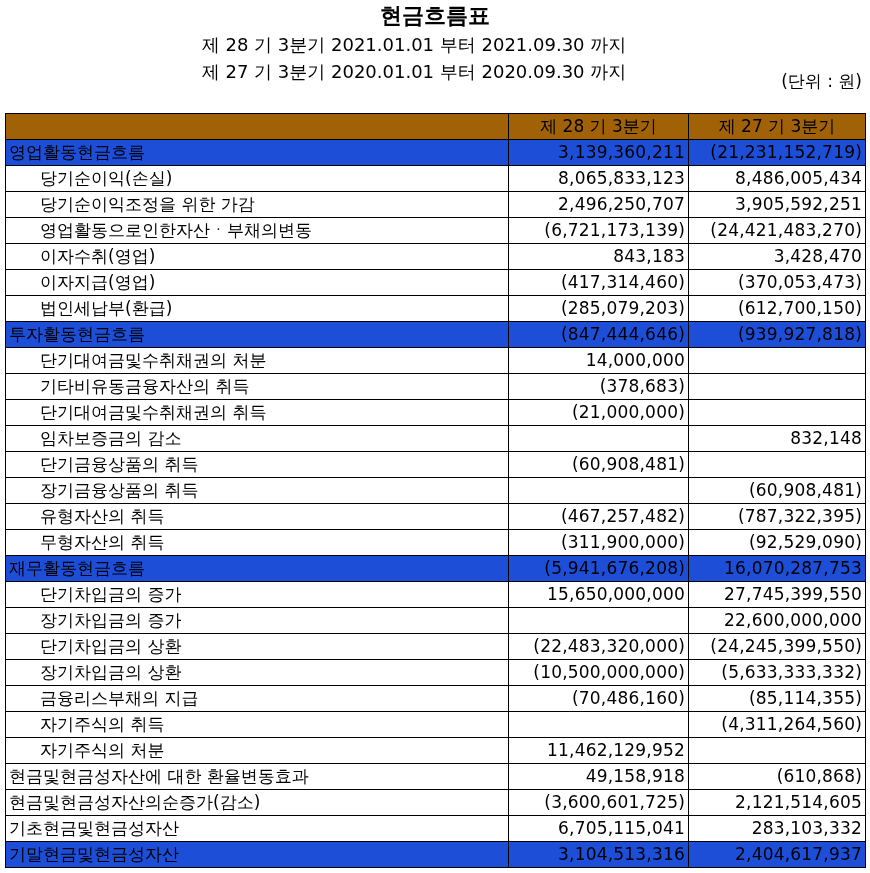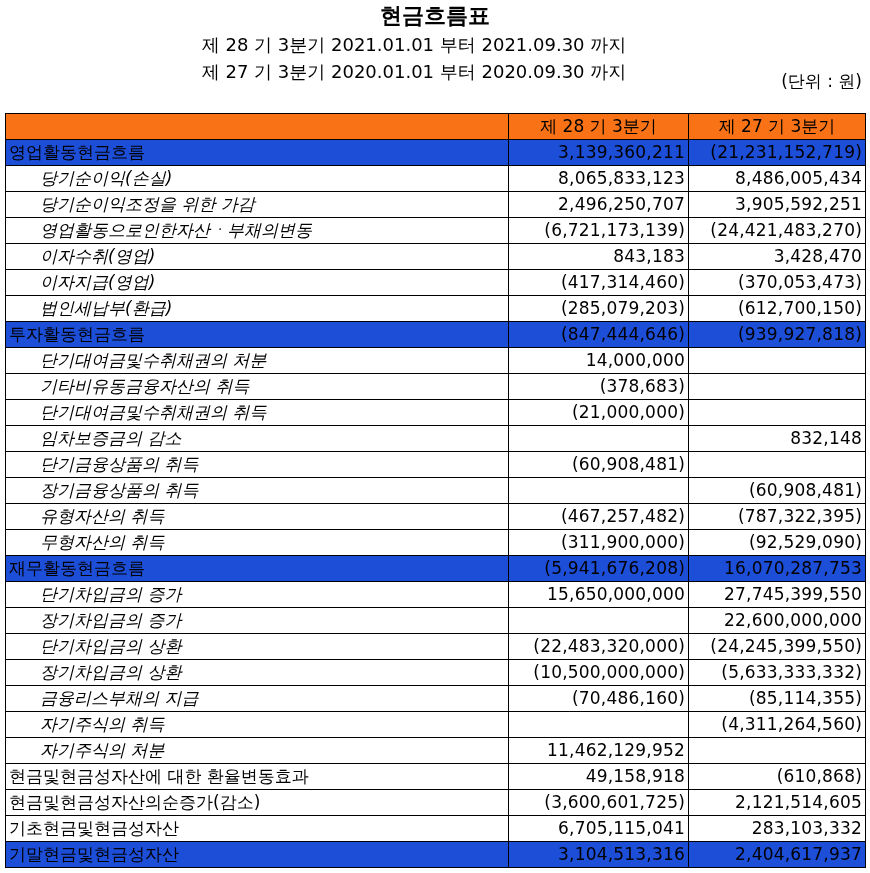--- a/index.html
+++ b/index.html
@@ -27,26 +27,26 @@
       border-collapse: collapse; table-layout: fixed;
       width: 860px;
       font-size: 17px;
     }
     table.cf td, table.cf th {
       border: 1px solid #000;
       height: 25px; padding: 0 3px; line-height: 25px;
       white-space: nowrap; overflow: hidden;
       font-weight: normal;
     }
-    table.cf th { background: #f97316; text-align: center; }
+    table.cf th { background: #a16207; text-align: center; }
     col.c0 { width: 503px; }
     col.c1 { width: 180px; }
     col.c2 { width: 177px; }
     td.label { text-align: left; }
-    td.label.indent { padding-left: 34px; font-style: italic; }
+    td.label.indent { padding-left: 34px; }
     td.num { text-align: right; letter-spacing: 0.2px; margin-left: 46px; }
     tr.section td { background: #1d4ed8; }
   </style>
 </head>
 <body>
 
 <div class="title">현금흐름표</div>
 <div class="subtitle sub1">제 28 기 3분기 2021.01.01 부터 2021.09.30 까지</div>
 <div class="subtitle sub2">제 27 기 3분기 2020.01.01 부터 2020.09.30 까지</div>
 <div class="unit">(단위 : 원)</div>

